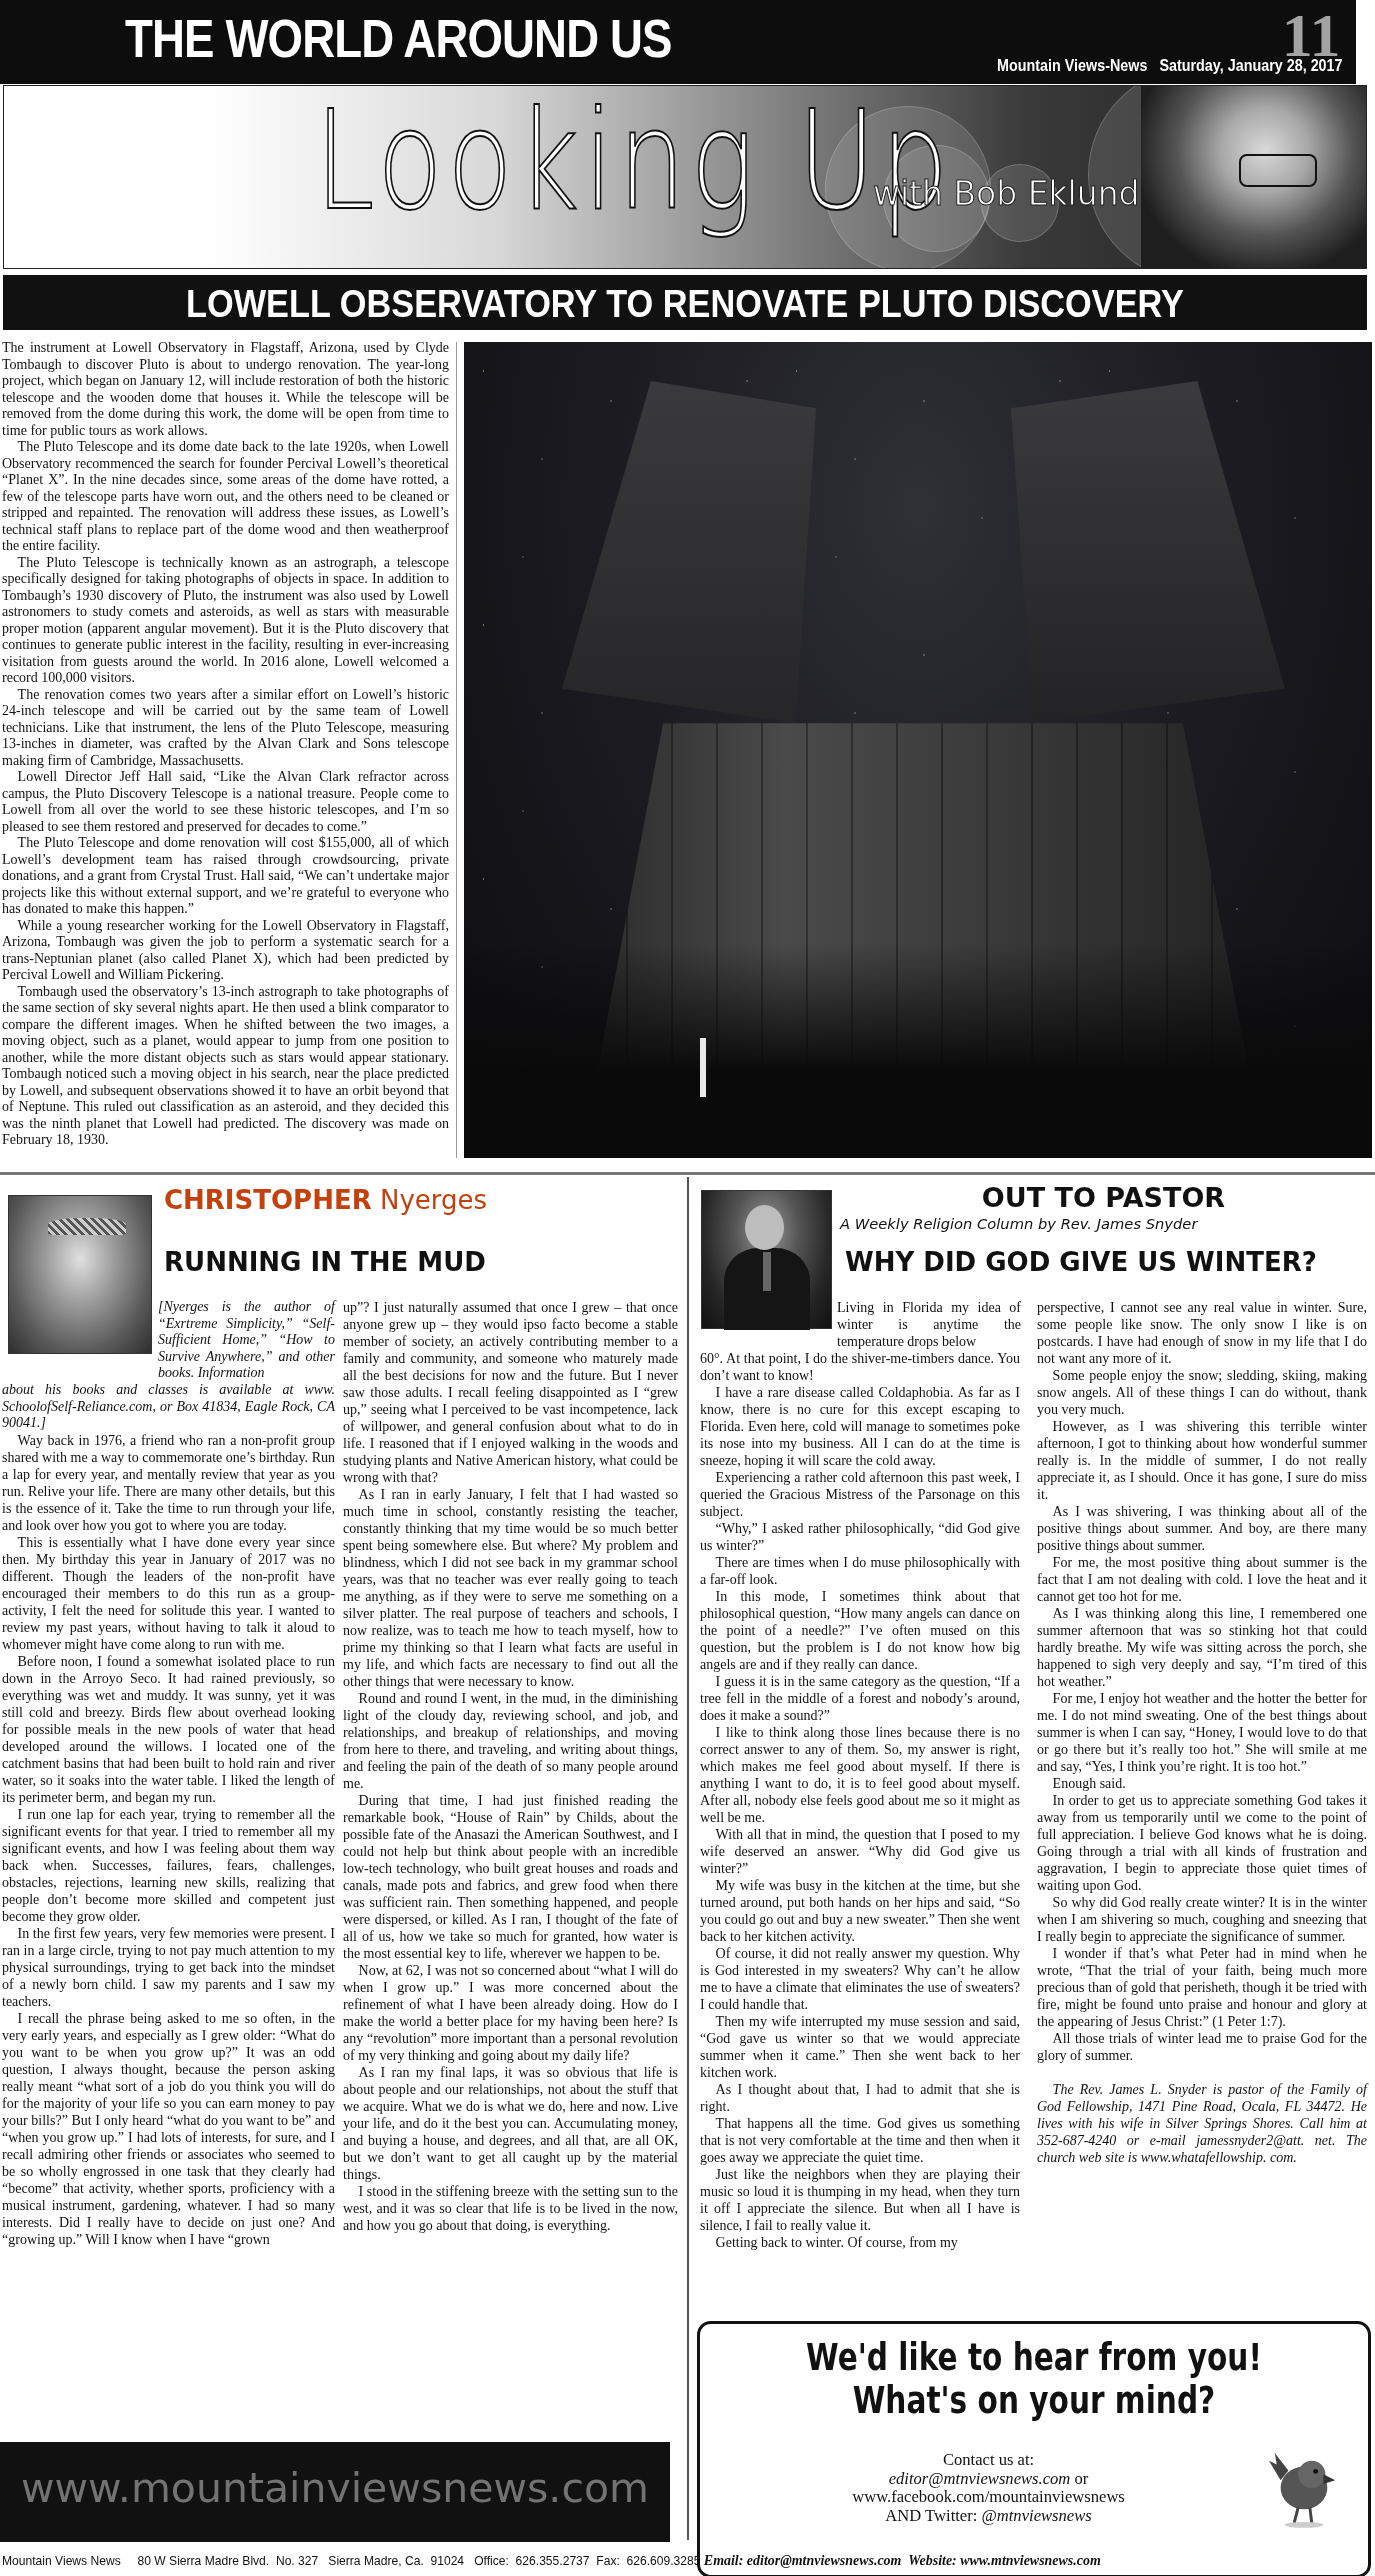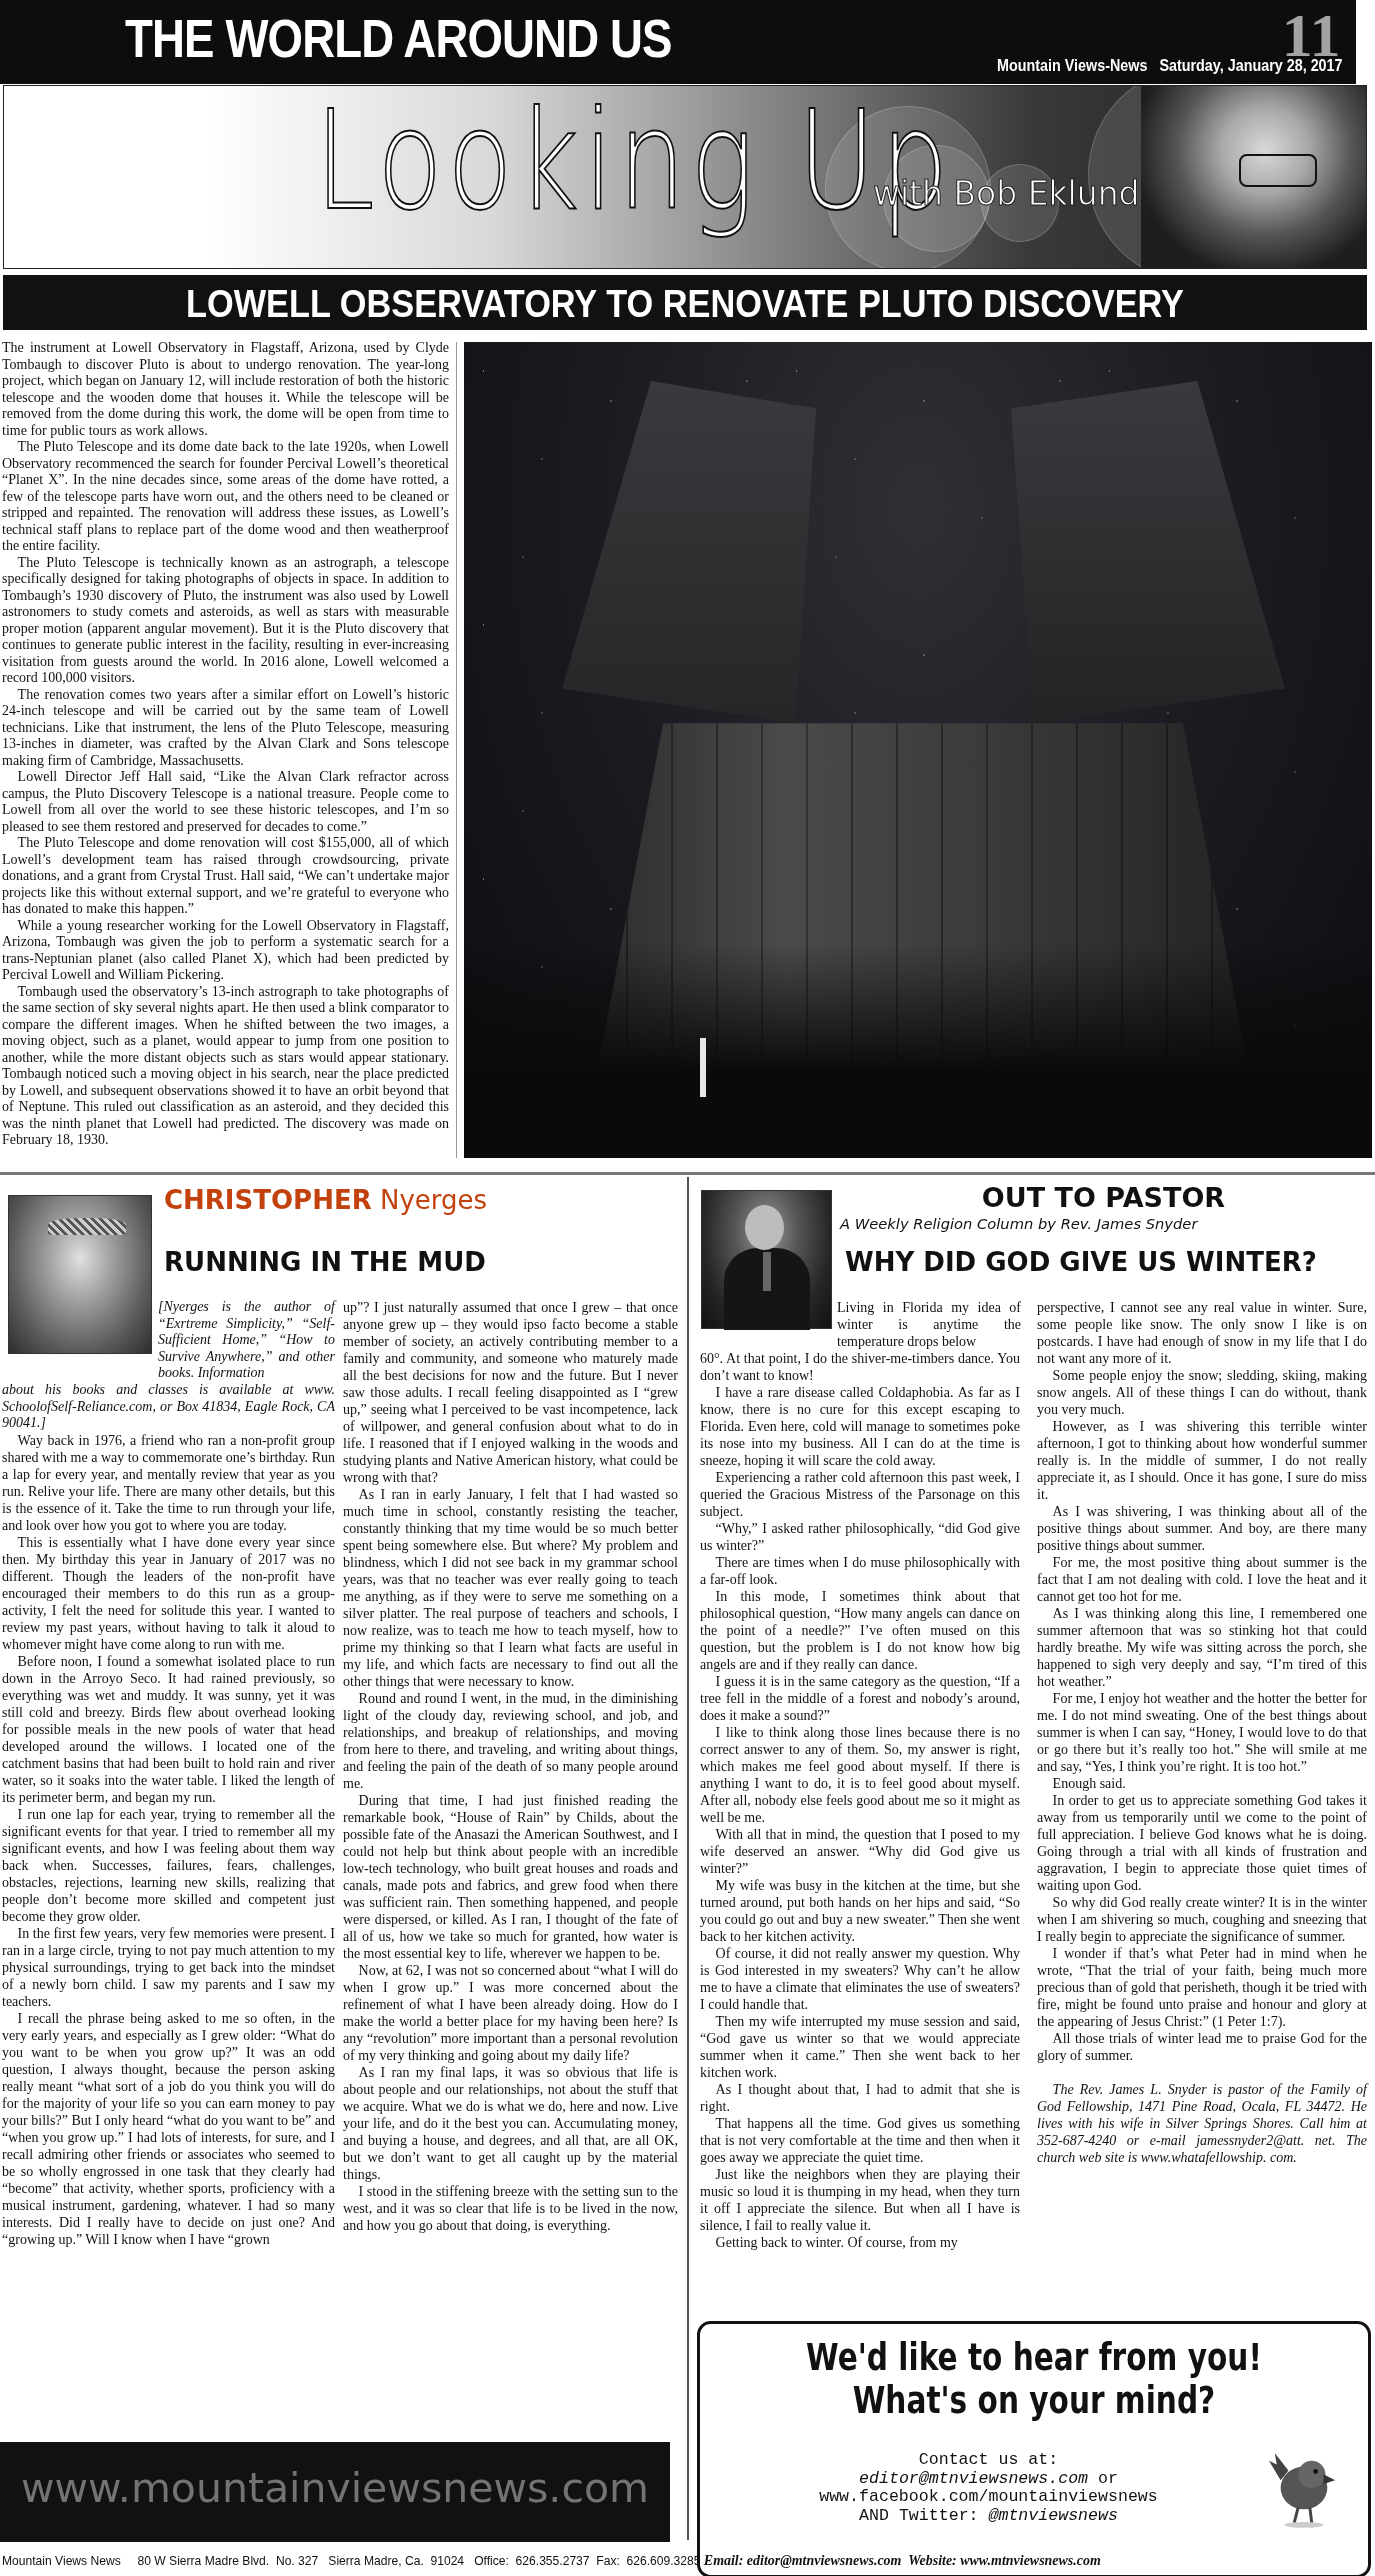--- a/index.html
+++ b/index.html
@@ -82,21 +82,21 @@
   .column-sub { position: absolute; left: 840px; top: 1215px; width: 528px; font-family: "DejaVu Sans", sans-serif; font-style: italic; font-size: 14.7px; }
   .snyder-title { position: absolute; left: 845px; top: 1247px; font-family: "DejaVu Sans", sans-serif; font-weight: bold; font-size: 26px; }
   .s-col1-top { position: absolute; left: 837px; top: 1299px; width: 184px; font-size: 14px; line-height: 17px; text-align: justify; }
   .s-col1 { left: 700px; top: 1350px; width: 320px; }
   .s-col2 { left: 1037px; top: 1299px; width: 330px; }
   .snyder-bio { font-style: italic; margin-top: 16.6px; }
 
   
   .contact-box { position: absolute; left: 697px; top: 2321px; width: 674px; height: 257px; border: 3.9px solid #111; border-radius: 13.7px; background: #fff; }
   .contact-head { position: absolute; left: 0; right: 0; top: 11.7px; text-align: center; font-family: "DejaVu Sans", sans-serif; font-weight: bold; font-size: 37px; line-height: 43px; transform: scaleX(0.8); }
-  .contact-lines { position: absolute; left: 59px; width: 459px; top: 127px; text-align: center; font-family: Liberation Mono, monospace; font-size: 16.6px; line-height: 18.6px; }
+  .contact-lines { position: absolute; left: 59px; width: 459px; top: 127px; text-align: center; font-family: Liberation Serif, serif; font-size: 16.6px; line-height: 18.6px; }
   .contact-lines .it { font-style: italic; }
   .bird { position: absolute; left: 567px; top: 117px; width: 72px; height: 88px; }
 
   
   .footer { position: absolute; left: 2px; top: 2552px; width: 1372px; font-family: "Liberation Sans", sans-serif; font-size: 13px; white-space: pre; transform: scaleX(0.93); transform-origin: left top; }
   .footer b { font-family: "Liberation Serif", serif; font-style: italic; font-weight: bold; font-size: 15px; }
 </style>
 </head>
 <body>
 

